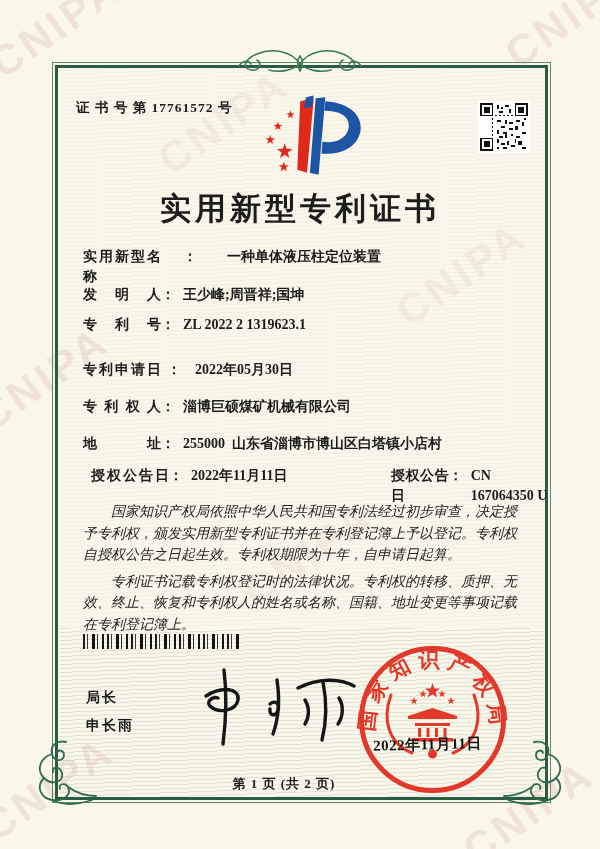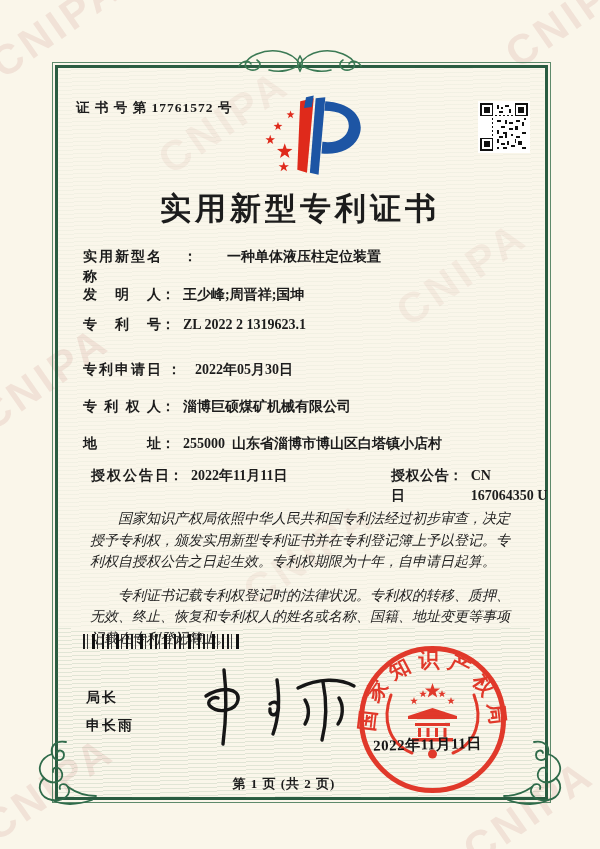--- a/index.html
+++ b/index.html
@@ -51,21 +51,21 @@
   .field-row{ position:absolute; left:83px; display:flex; font-size:14px; line-height:20px; }
   .f-label{ width:78px; font-weight:600; text-align:justify; text-align-last:justify; }
   .f-colon{ font-weight:600; margin-right:8px; }
   .f-value{ font-weight:600; white-space:pre-wrap; }
   .grant-second{ position:absolute; left:300px; top:0; display:flex; }
   .body-text{
     position:absolute; left:78px; top:496px; width:444px;
     font-size:14px; line-height:21.5px; text-align:justify;
     font-style:italic; font-weight:500; color:#222;
   }
-  .body-text p{ margin:12px; text-indent:2em; }
+  .body-text p{ margin:5px; text-indent:2em; }
   .barcode{
     position:absolute; left:83px; top:634px; width:158px; height:15px;
     background:
       repeating-linear-gradient(90deg,
         #1b1b1b 0 2px, transparent 2px 4px,
         #3a3a3a 4px 5px, transparent 5px 9px,
         #111 9px 12px, transparent 12px 14px,
         #2c2c2c 14px 15px, transparent 15px 19px,
         #151515 19px 21px, transparent 21px 24px);
   }

